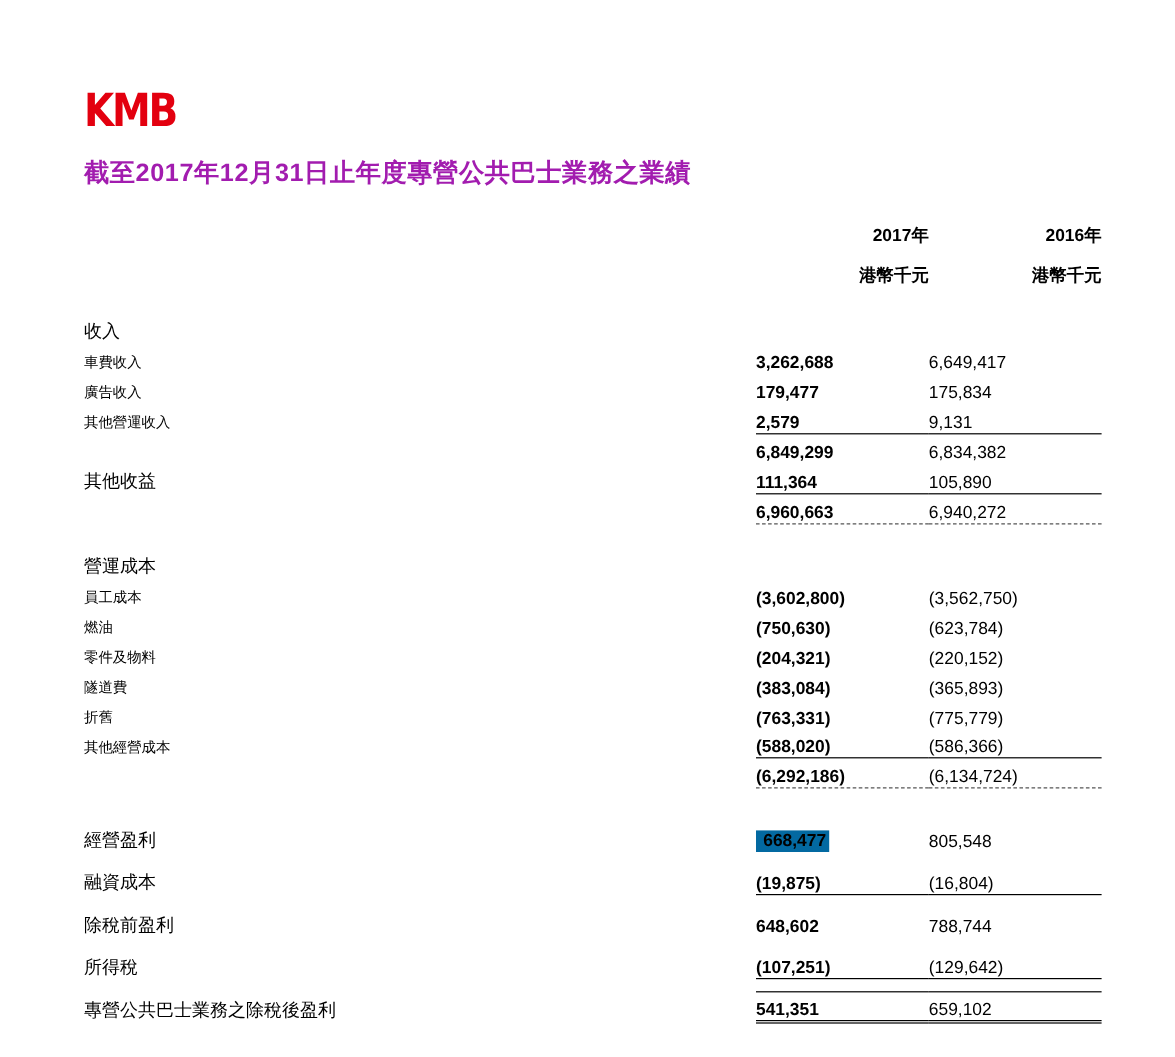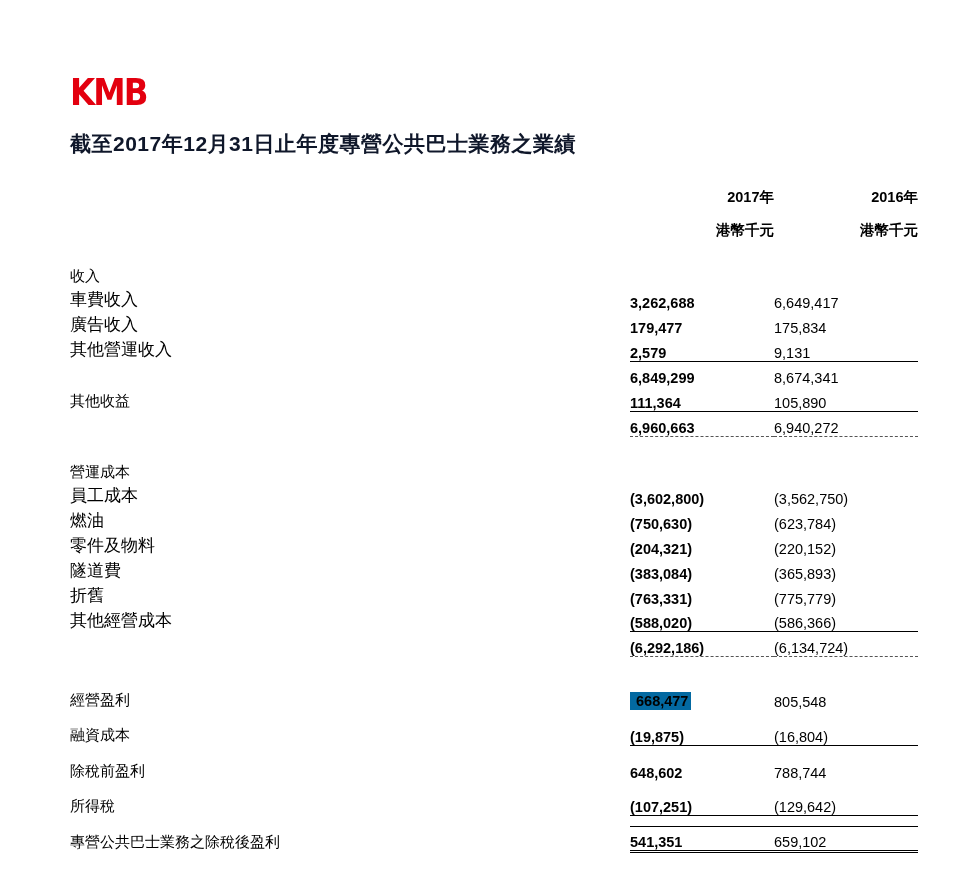--- a/index.html
+++ b/index.html
@@ -43,21 +43,21 @@
     transform: scaleX(0.95);
     transform-origin: left center;
   }
   
   .title {
     position: absolute;
     left: 70px;
     top: 130px;
     font-size: 21px;
     font-weight: bold;
-    color: #0f172a;
+    color: #a21caf;
     letter-spacing: 0.5px;
     white-space: nowrap;
   }
   
   table.fin {
     position: absolute;
     left: 70px;
     top: 187px;
     width: 848px;
     border-collapse: collapse;
@@ -75,21 +75,21 @@
     font-size: 14.5px;
     line-height: 1.45;
     padding-bottom: 14px;
     white-space: nowrap;
   }
   .hdr-year { display: block; }
   .hdr-unit { display: block; margin-top: 12px; }
 
   .row-h { height: 25px; }
   .label-top  { font-size: 15px; padding-top: 2px; }
-  .label-ind  { padding-left: 22px; font-size: 17px; }
+  .label-ind  { padding-left: 22px; font-size: 12px; }
   .num { font-size: 14.5px; white-space: nowrap; padding-right: 2px; }
   .num.bold { font-weight: bold; }
 
   .spacer-sm td { height: 10px; }
   .spacer-md td { height: 20px; }
   .spacer-lg td { height: 28px; }
 
   .bt   { border-top: 1px solid #000; padding-top: 3px; margin-left: 20px; }
   .bb   { border-bottom: 1px solid #000; }
   .dashed-b { border-bottom: 1px dashed #555; }
@@ -157,21 +157,21 @@
           <td class="num cell-pad">175,834</td>
         </tr>
         <tr class="row-h">
           <td class="label-ind">其他營運收入</td>
           <td class="num bold cell-pad bb">2,579</td>
           <td class="num cell-pad bb">9,131</td>
         </tr>
         <tr class="row-h">
           <td class="label-top"></td>
           <td class="num bold cell-pad bt">6,849,299</td>
-          <td class="num cell-pad bt">8,674,341</td>
+          <td class="num cell-pad bt">6,834,382</td>
         </tr>
         <tr class="row-h">
           <td class="label-top">其他收益</td>
           <td class="num bold cell-pad bb">111,364</td>
           <td class="num cell-pad bb">105,890</td>
         </tr>
         <tr class="row-h">
           <td class="label-top"></td>
           <td class="num bold cell-pad bt dashed-b">6,960,663</td>
           <td class="num cell-pad bt dashed-b">6,940,272</td>

